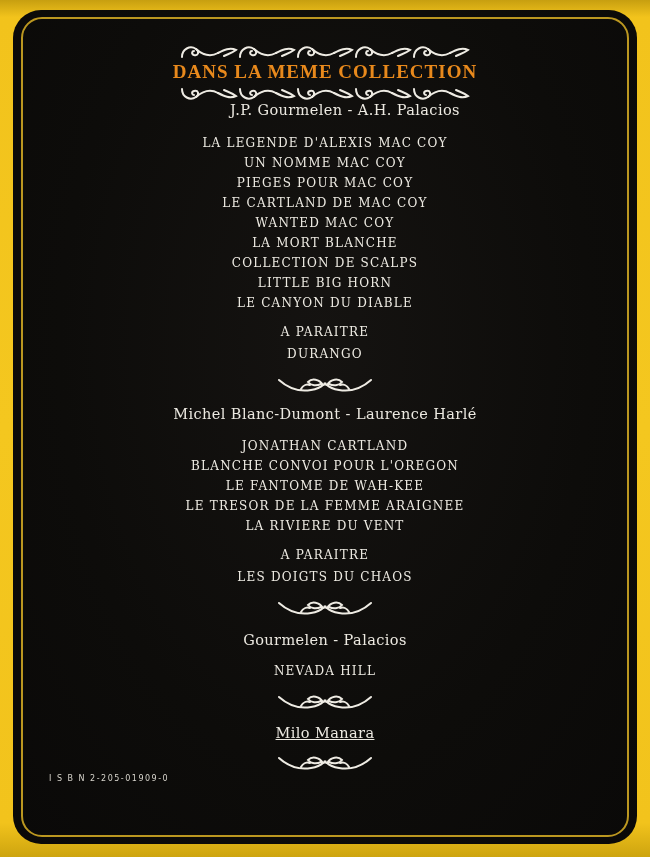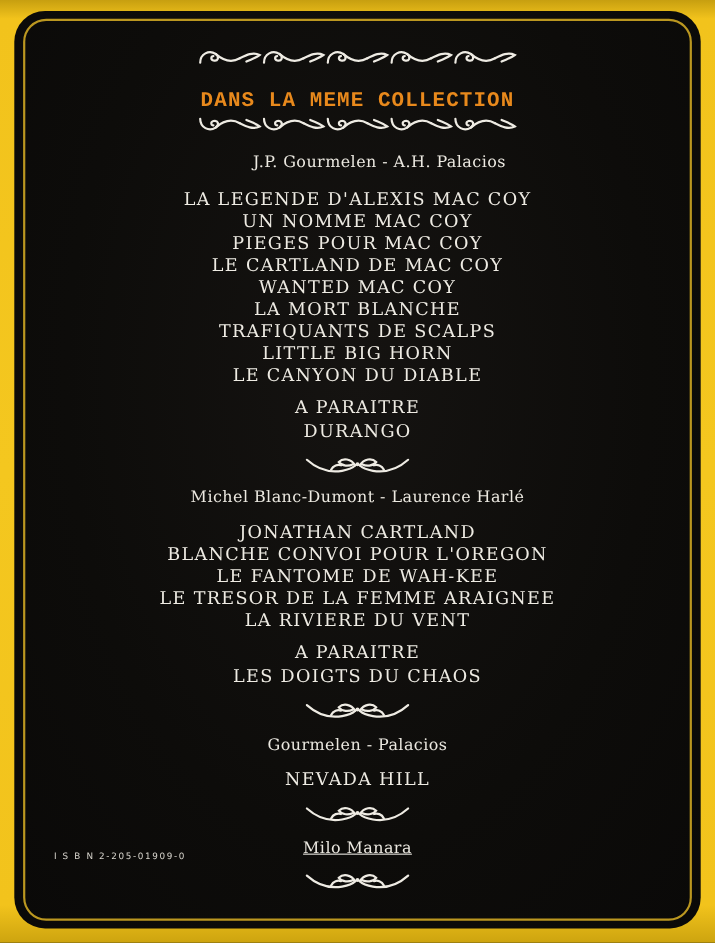--- a/index.html
+++ b/index.html
@@ -25,38 +25,38 @@
   }
   .content{
     position:absolute;inset:0;
     padding-top:34px;
     text-align:center;
     color:#ece9e1;
   }
   .orn-row{display:block;margin:0 auto;}
   .orn-row.mt{margin-top:3px;}
   .header-title{
-    margin-top:20px;
+    margin-top:1px;
     font-size:19px;
     font-weight:bold;
     letter-spacing:1px;
     color:#e8891c;
-    font-family:Liberation Mono, monospace;
+    font-family:Liberation Serif, serif;
   }
   .authors{
     font-size:14.5px;
     letter-spacing:0.4px;
     color:#ece9e1;
   }
-  .authors.a1{margin-top:19px;padding-left:40px;}
+  .authors.a1{padding-left:40px;}
   .authors.a2{margin-top:12px;}
   .authors.a3{margin-top:15px;}
   .authors.a4{margin-top:14px;text-decoration:underline;}
   .title{
-    font-size:16px;
+    font-size:12px;
     letter-spacing:1.2px;
     line-height:20px;
     color:#eeebe3;
     white-space:nowrap;
   }
   .titles-block{margin-top:15px;}
   .titles-block.t2{margin-top:14px;}
   .upcoming-label{margin-top:9px;}
   .upcoming-title{margin-top:2px;}
   .single-title{margin-top:13px;}
@@ -125,21 +125,21 @@
 
       <div class="authors a1">J.P. Gourmelen - A.H. Palacios</div>
 
       <div class="titles-block">
         <div class="title">LA LEGENDE D'ALEXIS MAC COY</div>
         <div class="title">UN NOMME MAC COY</div>
         <div class="title">PIEGES POUR MAC COY</div>
         <div class="title">LE CARTLAND DE MAC COY</div>
         <div class="title">WANTED MAC COY</div>
         <div class="title">LA MORT BLANCHE</div>
-        <div class="title">TRAFIQUANTS DE SCALPS</div>
+        <div class="title">COLLECTION DE SCALPS</div>
         <div class="title">LITTLE BIG HORN</div>
         <div class="title">LE CANYON DU DIABLE</div>
       </div>
       <div class="title upcoming-label">A PARAITRE</div>
       <div class="title upcoming-title">DURANGO</div>
 
       <svg class="divider" width="96" height="18" viewBox="0 0 96 18">
         <use href="#u-div"></use>
       </svg>
 

